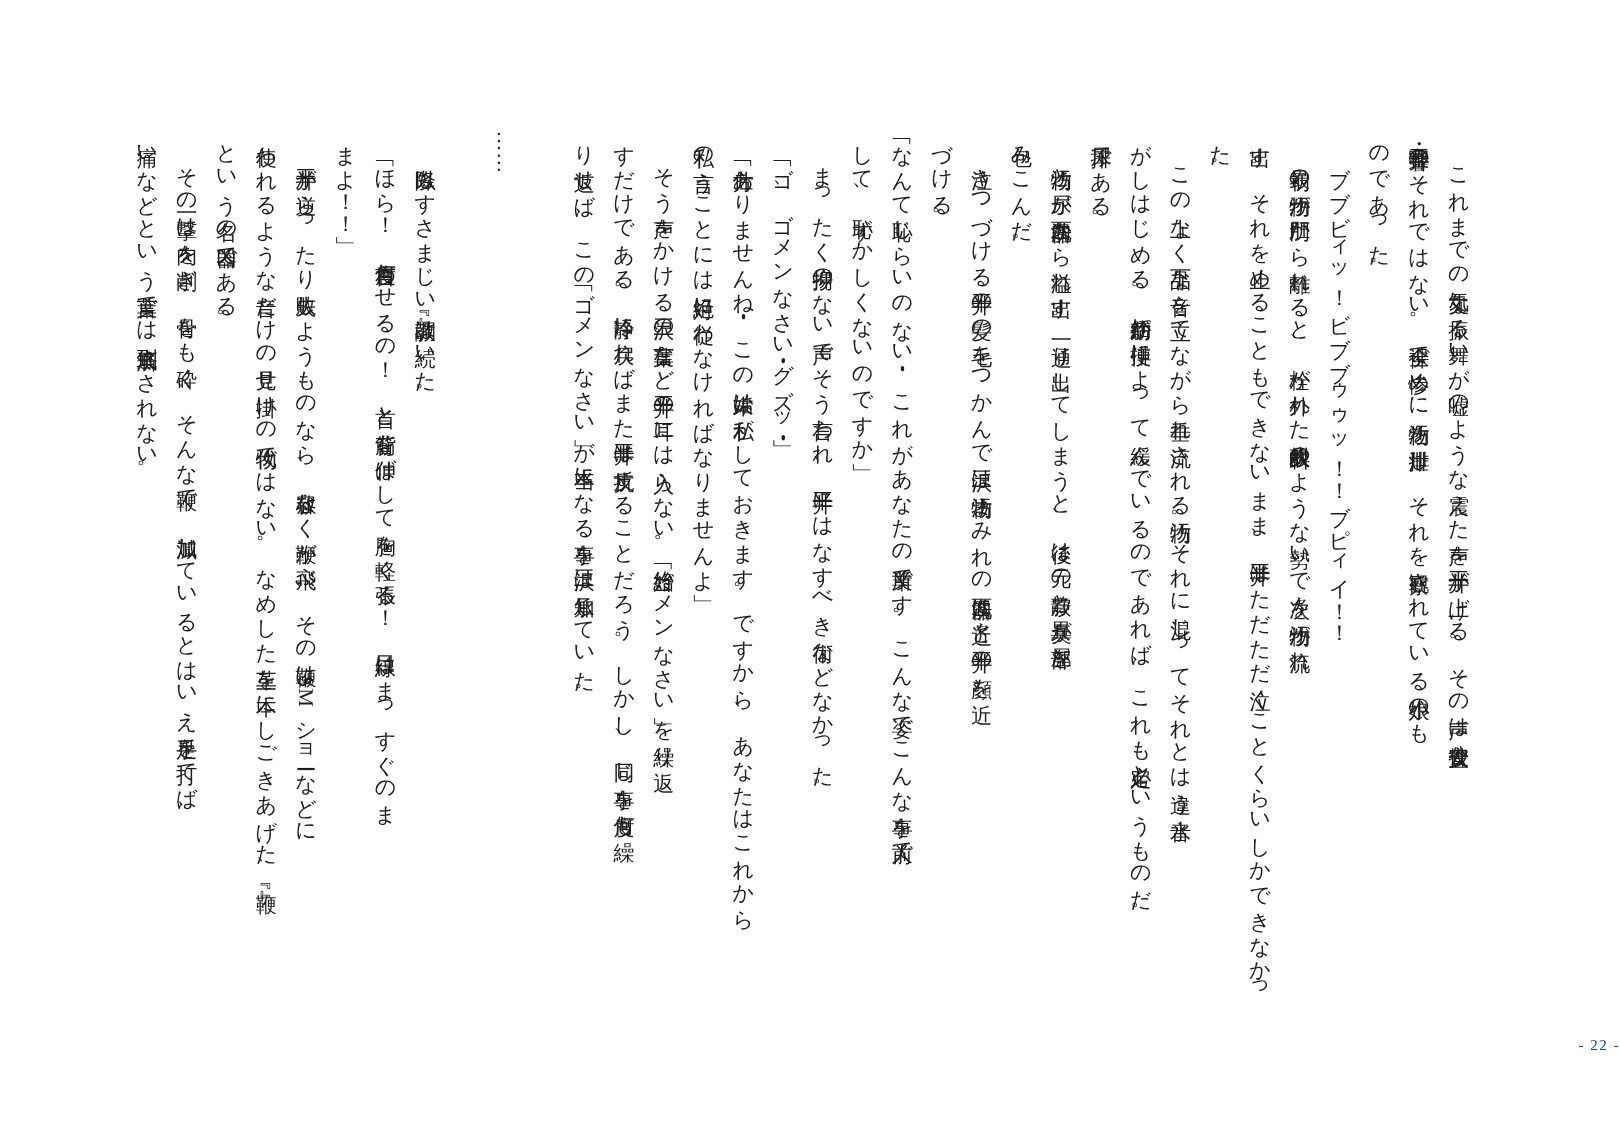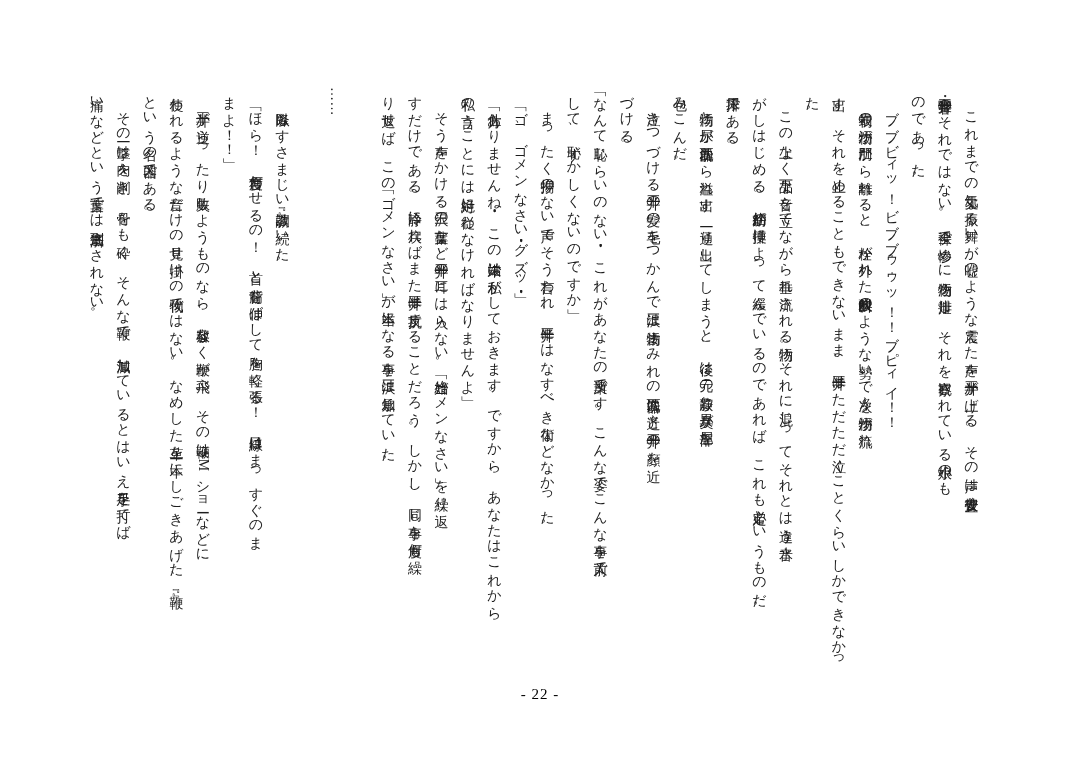--- a/index.html
+++ b/index.html
@@ -33,24 +33,24 @@
     
   }
   .tcol.blank {
     width: 26.5px; 
   }
   .page-number {
     position: absolute;
     left: 0;
     right: 0;
     bottom: 60px;
-    text-align: center;
-    font-size: 15px;
+    text-align: right;
+    font-size: 10px;
     letter-spacing: 1px;
-    color: #000000;
+    color: #0c4a6e;
   }
 </style>
 </head>
 <body>
 
 <div class="page">
   <div class="text-body"><div class="tcol">　これまでの気丈な振る舞いが嘘のような震えた声を平井が上げる。その声は公安捜査</div><div class="tcol">官・平井馨のそれではない。全裸で惨めに汚物を排泄し、それを観察されている小娘のも</div><div class="tcol">のであった。</div><div class="tcol">　ブブビィッ！ビブブゥゥッ！！ブピィイ！！</div><div class="tcol">　最初の汚物が肛門から離れると、栓が外れた炭酸飲料のような勢いで次々を汚物が流れ</div><div class="tcol">出す。それを止めることもできないまま、平井はただただ泣くことくらいしかできなかっ</div><div class="tcol">た。</div><div class="tcol">　この上なく下品な音を立てながら垂れ流される汚物。それに混じってそれとは違う水音</div><div class="tcol">がしはじめる。括約筋が排便によって緩んでいるのであれば、これも必定というものだ。</div><div class="tcol">排尿である。</div><div class="tcol">　汚物と尿が洗面器から溢れ出す。一通り出してしまうと、後は元の静寂と異臭が部屋を</div><div class="tcol">包みこんだ。</div><div class="tcol">　泣きつづける平井の髪の毛をつかんで三沢は汚物まみれの洗面器に近々と平井の顔を近</div><div class="tcol">づける。</div><div class="tcol">「なんて恥じらいのない・・・　これがあなたの所業です。こんな姿でこんな事を人前で</div><div class="tcol">して、恥ずかしくないのですか」</div><div class="tcol">　まったく抑揚のない声でそう言われ、平井にはなすべき術などなかった。</div><div class="tcol">　「ゴ、ゴメンなさい・・・グズッ・・・」</div><div class="tcol">　「仕方ありませんね・・・　この始末は私がしておきます。ですから、あなたはこれから</div><div class="tcol">私の言うことには絶対に従わなければなりませんよ」</div><div class="tcol">　そう声をかける三沢の言葉など平井の耳には入らない。終始「ゴメンなさい」を繰り返</div><div class="tcol">すだけである。冷静に戻ればまた平井は反抗することだろう。しかし、同じ事を何度も繰</div><div class="tcol">り返せば、この「ゴメンなさい」が本当になる事を三沢は承知していた。</div><div class="tcol blank"></div><div class="tcol">……</div><div class="tcol blank"></div><div class="tcol">　以降もすさまじい『調教』は続いた。</div><div class="tcol">　「ほら！　何度言わせるの！　首と背筋を伸ばして胸を軽く張る！　目線はまっすぐのま</div><div class="tcol">まよ！！」</div><div class="tcol">　平井が逆らったり失敗しようものなら、容赦なく鞭が飛ぶ。その鞭はSMショーなどに</div><div class="tcol">使われるような音だけの見せ掛けの代物ではない。なめした革を一本にしごきあげた、『鞭』</div><div class="tcol">という名の凶器である。</div><div class="tcol">　その一撃は肉を削ぎ、骨をも砕く。そんな鞭で、加減しているとはいえ手足を打てば、</div><div class="tcol">痛いなどという言葉では到底済まされない。</div></div>
   <div class="page-number">- 22 -</div>
 </div>
 

